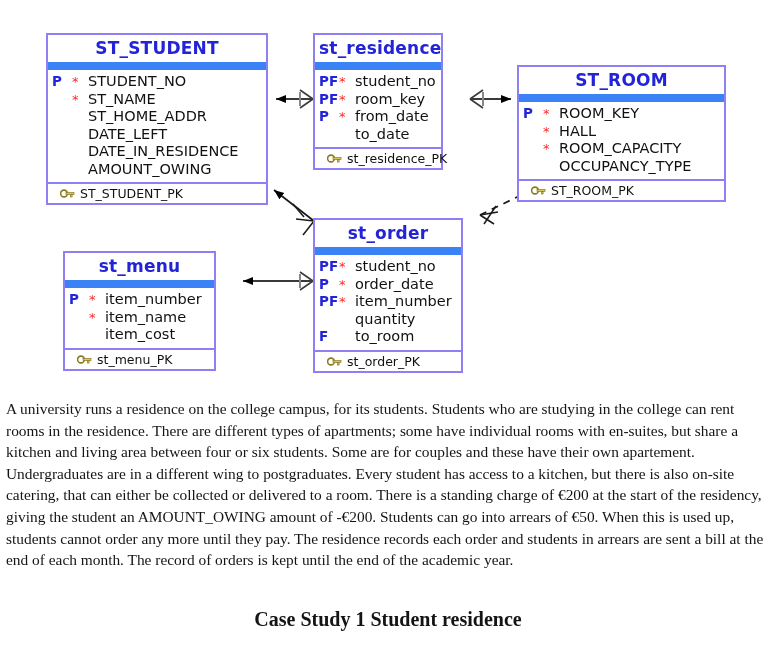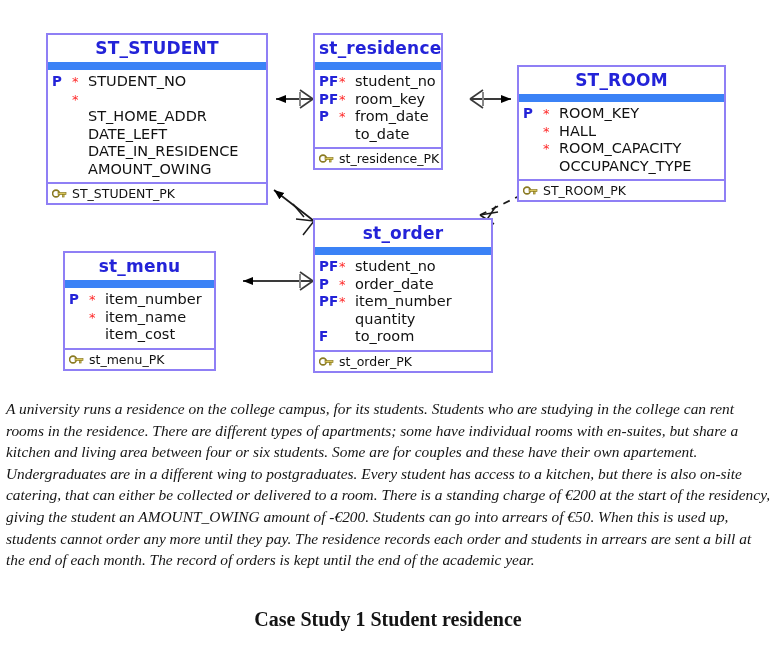--- a/index.html
+++ b/index.html
@@ -76,42 +76,41 @@
   }
   .attr-name {
     flex: 1 1 auto;
     padding-left: 3px;
   }
   .pk-bar {
     display: flex;
     align-items: center;
     font-size: 12.5px;
     color: #111111;
-    padding: 2px 3px 2px 4px;
+    padding: 2px 3px 2px 12px;
     white-space: nowrap;
   }
   .key-icon {
     flex: 0 0 auto;
     margin-right: 5px;
     display: inline-flex;
     align-items: center;
   }
 
   
   #prose {
     position: absolute;
     left: 6px;
     top: 398px;
     width: 764px;
     font-family: "Liberation Serif", serif;
     font-size: 15.4px;
     line-height: 21.6px;
     color: #141414;
     text-align: left;
-    font-style: italic;
   }
   #caption {
     position: absolute;
     left: 0;
     top: 608px;
     width: 776px;
     text-align: center;
     font-family: "Liberation Serif", serif;
     font-weight: bold;
     font-size: 20px;
@@ -172,20 +171,21 @@
     <div class="entity-title">ST_STUDENT</div>
     <div class="attr-list">
       <div class="attr-row">
         <span class="attr-key">P</span>
         <span class="attr-star">*</span>
         <span class="attr-name">STUDENT_NO</span>
       </div>
       <div class="attr-row">
         <span class="attr-key"></span>
         <span class="attr-star">*</span>
+        <span class="attr-name">ST_NAME</span>
       </div>
       <div class="attr-row">
         <span class="attr-key"></span>
         <span class="attr-star"></span>
         <span class="attr-name">ST_HOME_ADDR</span>
       </div>
       <div class="attr-row">
         <span class="attr-key"></span>
         <span class="attr-star"></span>
         <span class="attr-name">DATE_LEFT</span>
@@ -309,21 +309,21 @@
         <svg width="15" height="11" viewBox="0 0 15 11" xmlns="http://www.w3.org/2000/svg">
           <circle cx="4" cy="5.5" r="3.4" fill="none" stroke="#8a7a22" stroke-width="1.6"></circle>
           <rect x="6" y="4.6" width="8" height="2" fill="#d9c65a" stroke="#8a7a22" stroke-width="0.7"></rect>
           <rect x="10.5" y="6.4" width="1.6" height="2.6" fill="#d9c65a" stroke="#8a7a22" stroke-width="0.7"></rect>
         </svg>
       </span>
       <span>st_menu_PK</span>
     </div>
   </div>
 
-  <div class="entity" style="left:313px; top:218px; width:180px;">
+  <div class="entity" style="left:313px; top:218px; width:150px;">
     <div class="entity-title">st_order</div>
     <div class="attr-list">
       <div class="attr-row">
         <span class="attr-key">PF</span>
         <span class="attr-star">*</span>
         <span class="attr-name">student_no</span>
       </div>
       <div class="attr-row">
         <span class="attr-key">P</span>
         <span class="attr-star">*</span>

